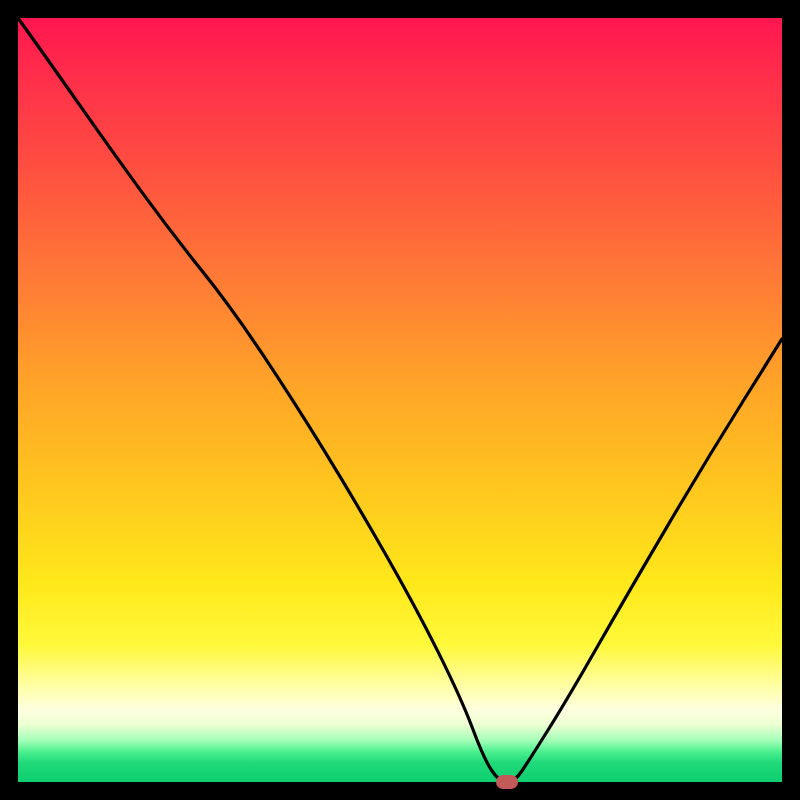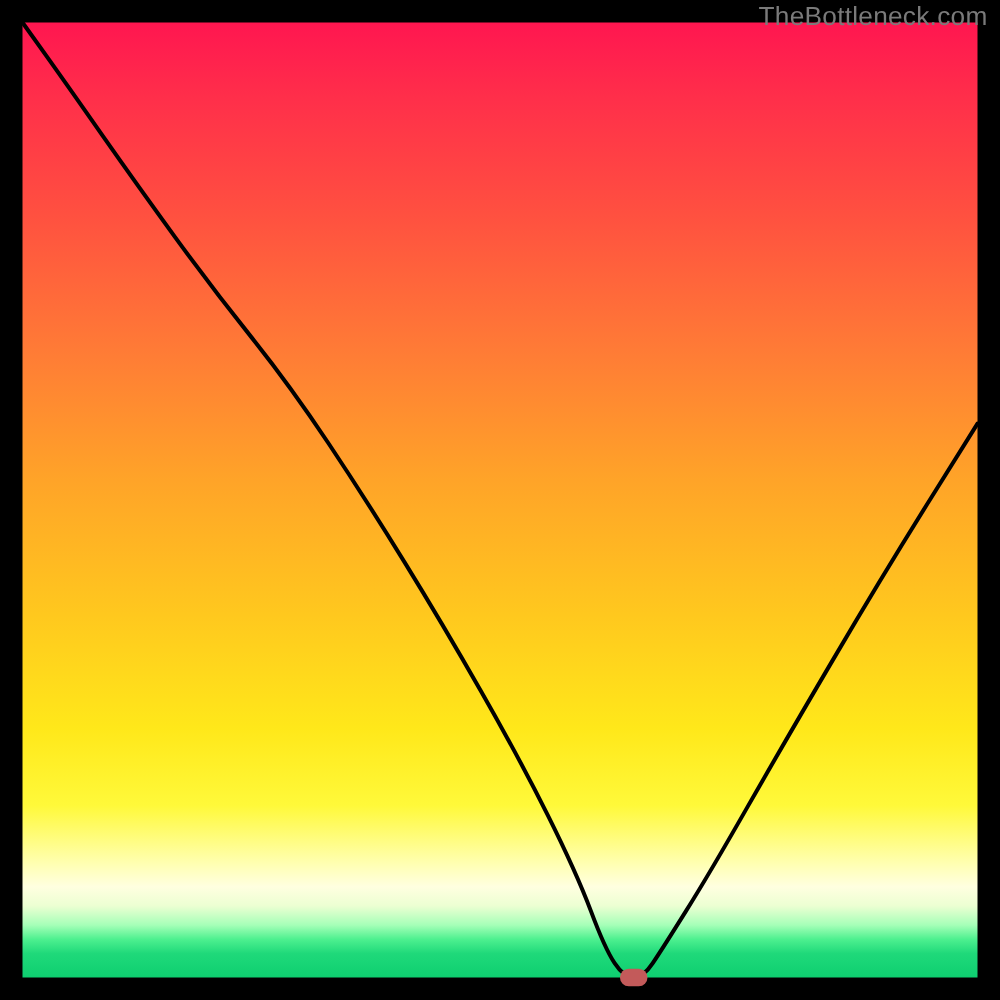--- a/index.html
+++ b/index.html
@@ -81,15 +81,14 @@
 
     <svg class="curve" viewBox="0 0 764 764" preserveAspectRatio="none">
 
       <path id="curve-path" fill="none" stroke="#000" stroke-width="3.2" stroke-linecap="round" stroke-linejoin="round" d="M 0.0 0.0 Q 0.0 0.0 19.1 26.7 Q 38.2 53.5 64.9 91.7 Q 91.7 129.9 122.2 171.9 Q 152.8 213.9 183.4 252.1 Q 213.9 290.3 244.5 336.2 Q 275.0 382.0 305.6 431.7 Q 336.2 481.3 366.7 534.8 Q 397.3 588.3 420.2 634.1 Q 443.1 680.0 454.6 710.5 Q 466.0 741.1 473.7 752.5 Q 481.3 764.0 489.0 764.0 Q 496.6 764.0 504.2 752.5 Q 511.9 741.1 531.0 710.5 Q 550.1 680.0 580.6 626.5 Q 611.2 573.0 649.4 508.1 Q 687.6 443.1 725.8 382.0 T 764.0 320.9"></path>
     </svg>
 
     <div class="marker" id="min-marker" style="left: 488.96px; top: 764px;"></div>
 
   </div>
 
-  <div class="watermark">TheBottleneck.com</div>
 
 </div>
 
 </body></html>

